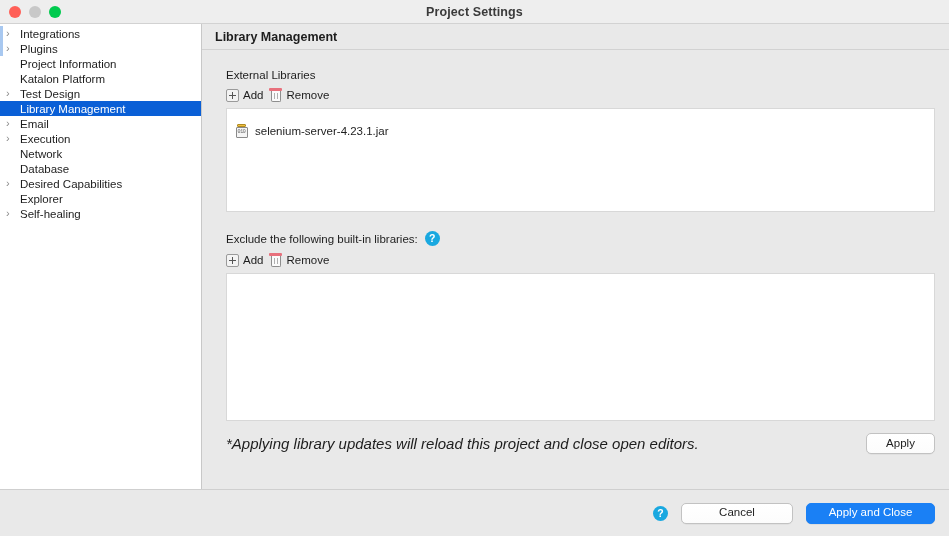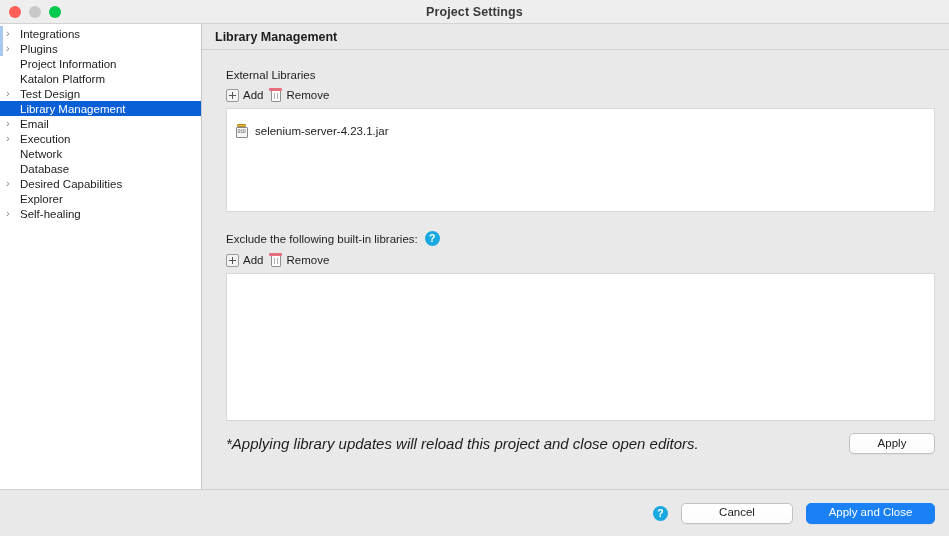--- a/index.html
+++ b/index.html
@@ -202,21 +202,21 @@
     border-radius: 5px;
     cursor: default;
     line-height: 1;
   }
   .btn-plain {
     background: linear-gradient(#ffffff, #fcfcfc);
     border: 1px solid #c2c2c2;
     color: #1d1d1d;
     box-shadow: 0 .5px .5px rgba(0,0,0,.07);
   }
-  .btn-apply { width: 86px; height: 21px; }
+  .btn-apply { width: 69px; height: 21px; }
   .btn-primary {
     background: #1a80f5;
     border: 1px solid #1a80f5;
     color: #ffffff;
     box-shadow: 0 .5px .5px rgba(0,0,0,.1);
   }
 
   
   .bottom-bar {
     height: 47px; flex: 0 0 47px;

